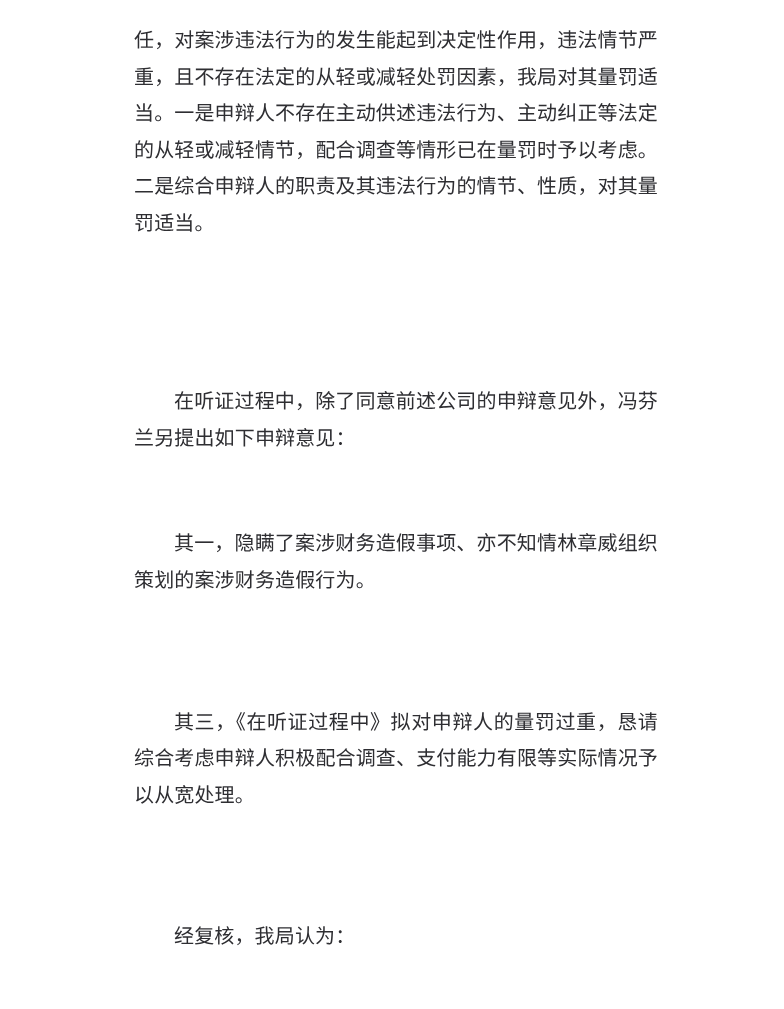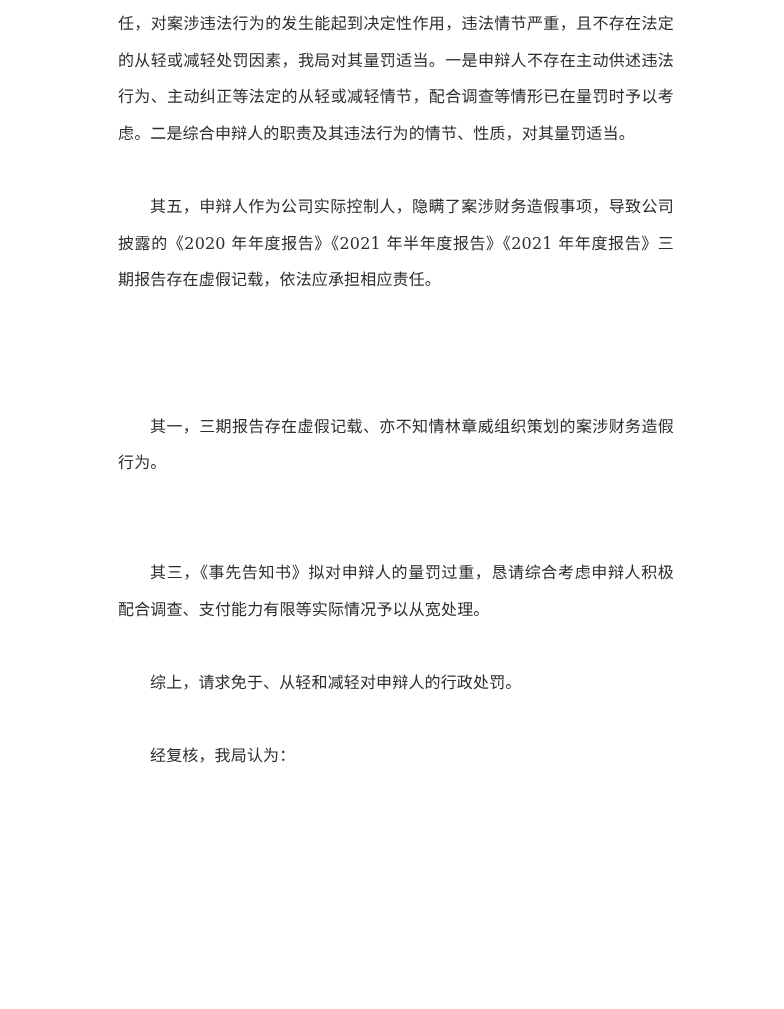--- a/index.html
+++ b/index.html
@@ -26,26 +26,26 @@
 
   .text-column {
     position: absolute;
     left: 118px;
     top: 0px;
     width: 556px;
   }
 
   
   .para {
-    font-size: 16px;
+    font-size: 20px;
     line-height: 36.6px;
     text-align: justify;
     text-justify: inter-character;
     letter-spacing: 0.15px;
-    margin: 0;
+    margin: 16px;
     color: #2e2e32;
     word-break: break-all;
     -webkit-font-smoothing: antialiased;
   }
 
   .para.indent {
     text-indent: 2em;
   }
 
   
@@ -58,41 +58,40 @@
 
 <div class="page">
   <div class="text-column">
 
     <div class="gap" style="height:6px;"></div>
 
     <p class="para">任，对案涉违法行为的发生能起到决定性作用，违法情节严重，且不存在法定的从轻或减轻处罚因素，我局对其量罚适当。一是申辩人不存在主动供述违法行为、主动纠正等法定的从轻或减轻情节，配合调查等情形已在量罚时予以考虑。二是综合申辩人的职责及其违法行为的情节、性质，对其量罚适当。</p>
 
     <div class="gap"></div>
 
-    <p class="para indent">其五，申辩人作为公司实际控制人，隐瞒了案涉财务造假事项，导致公司披露的《2020 年年度报告》《2021 年半年度报告》《2021 年年度报告》三期报告存在虚假记载，依法应承担相应责任。</p>
 
     <div class="gap"></div>
 
 
     <div class="gap"></div>
 
+    <p class="para indent">在听证过程中，除了同意前述公司的申辩意见外，冯芬兰另提出如下申辩意见：</p>
 
     <div class="gap"></div>
 
-    <p class="para indent">其一，三期报告存在虚假记载、亦不知情林章威组织策划的案涉财务造假行为。</p>
+    <p class="para indent">其一，隐瞒了案涉财务造假事项、亦不知情林章威组织策划的案涉财务造假行为。</p>
 
     <div class="gap"></div>
 
 
     <div class="gap"></div>
 
-    <p class="para indent">其三，《事先告知书》拟对申辩人的量罚过重，恳请综合考虑申辩人积极配合调查、支付能力有限等实际情况予以从宽处理。</p>
+    <p class="para indent">其三，《在听证过程中》拟对申辩人的量罚过重，恳请综合考虑申辩人积极配合调查、支付能力有限等实际情况予以从宽处理。</p>
 
     <div class="gap"></div>
 
-    <p class="para indent">综上，请求免于、从轻和减轻对申辩人的行政处罚。</p>
 
     <div class="gap"></div>
 
     <p class="para indent">经复核，我局认为：</p>
 
   </div>
 </div>
 
 </body></html>

